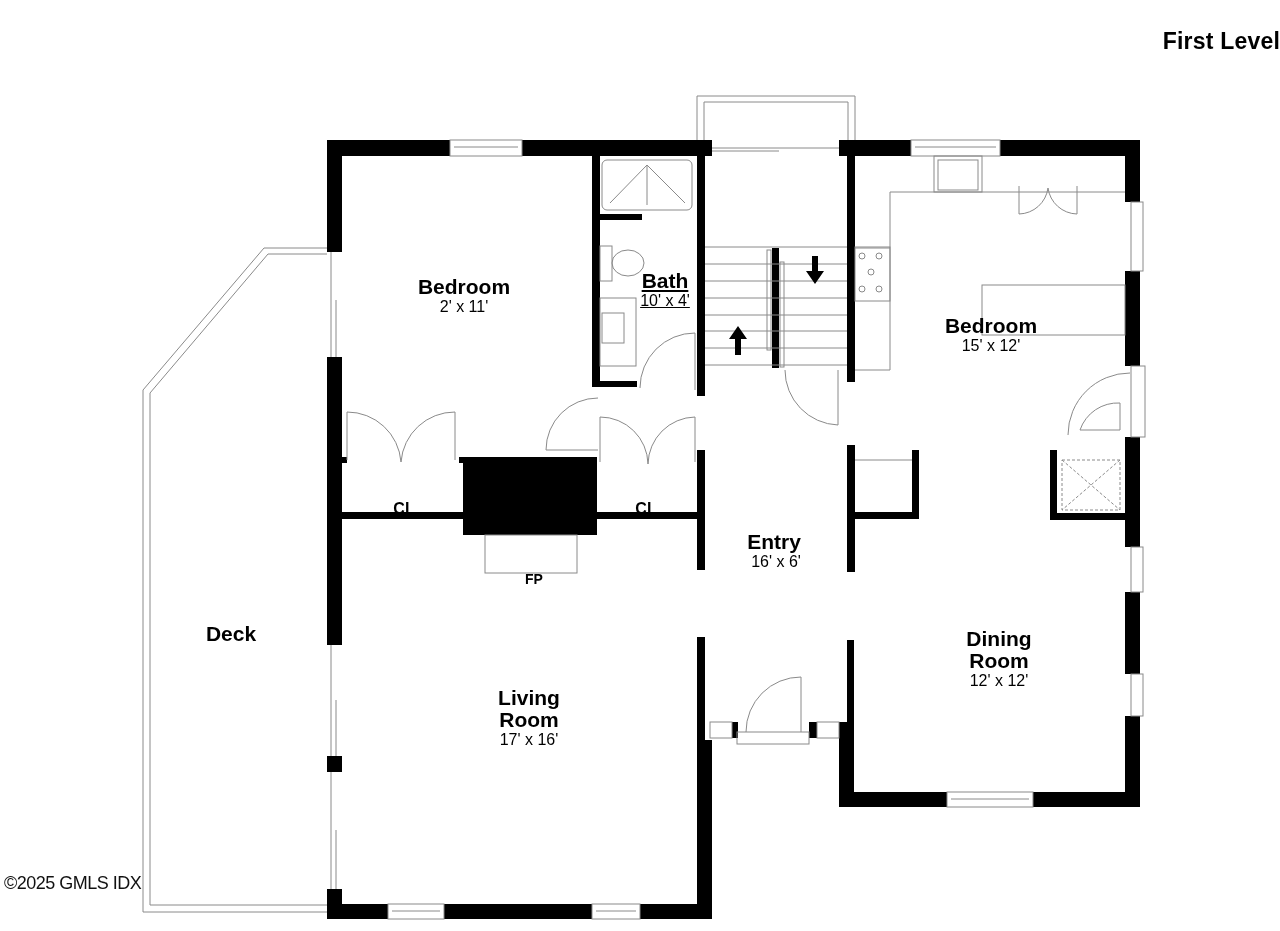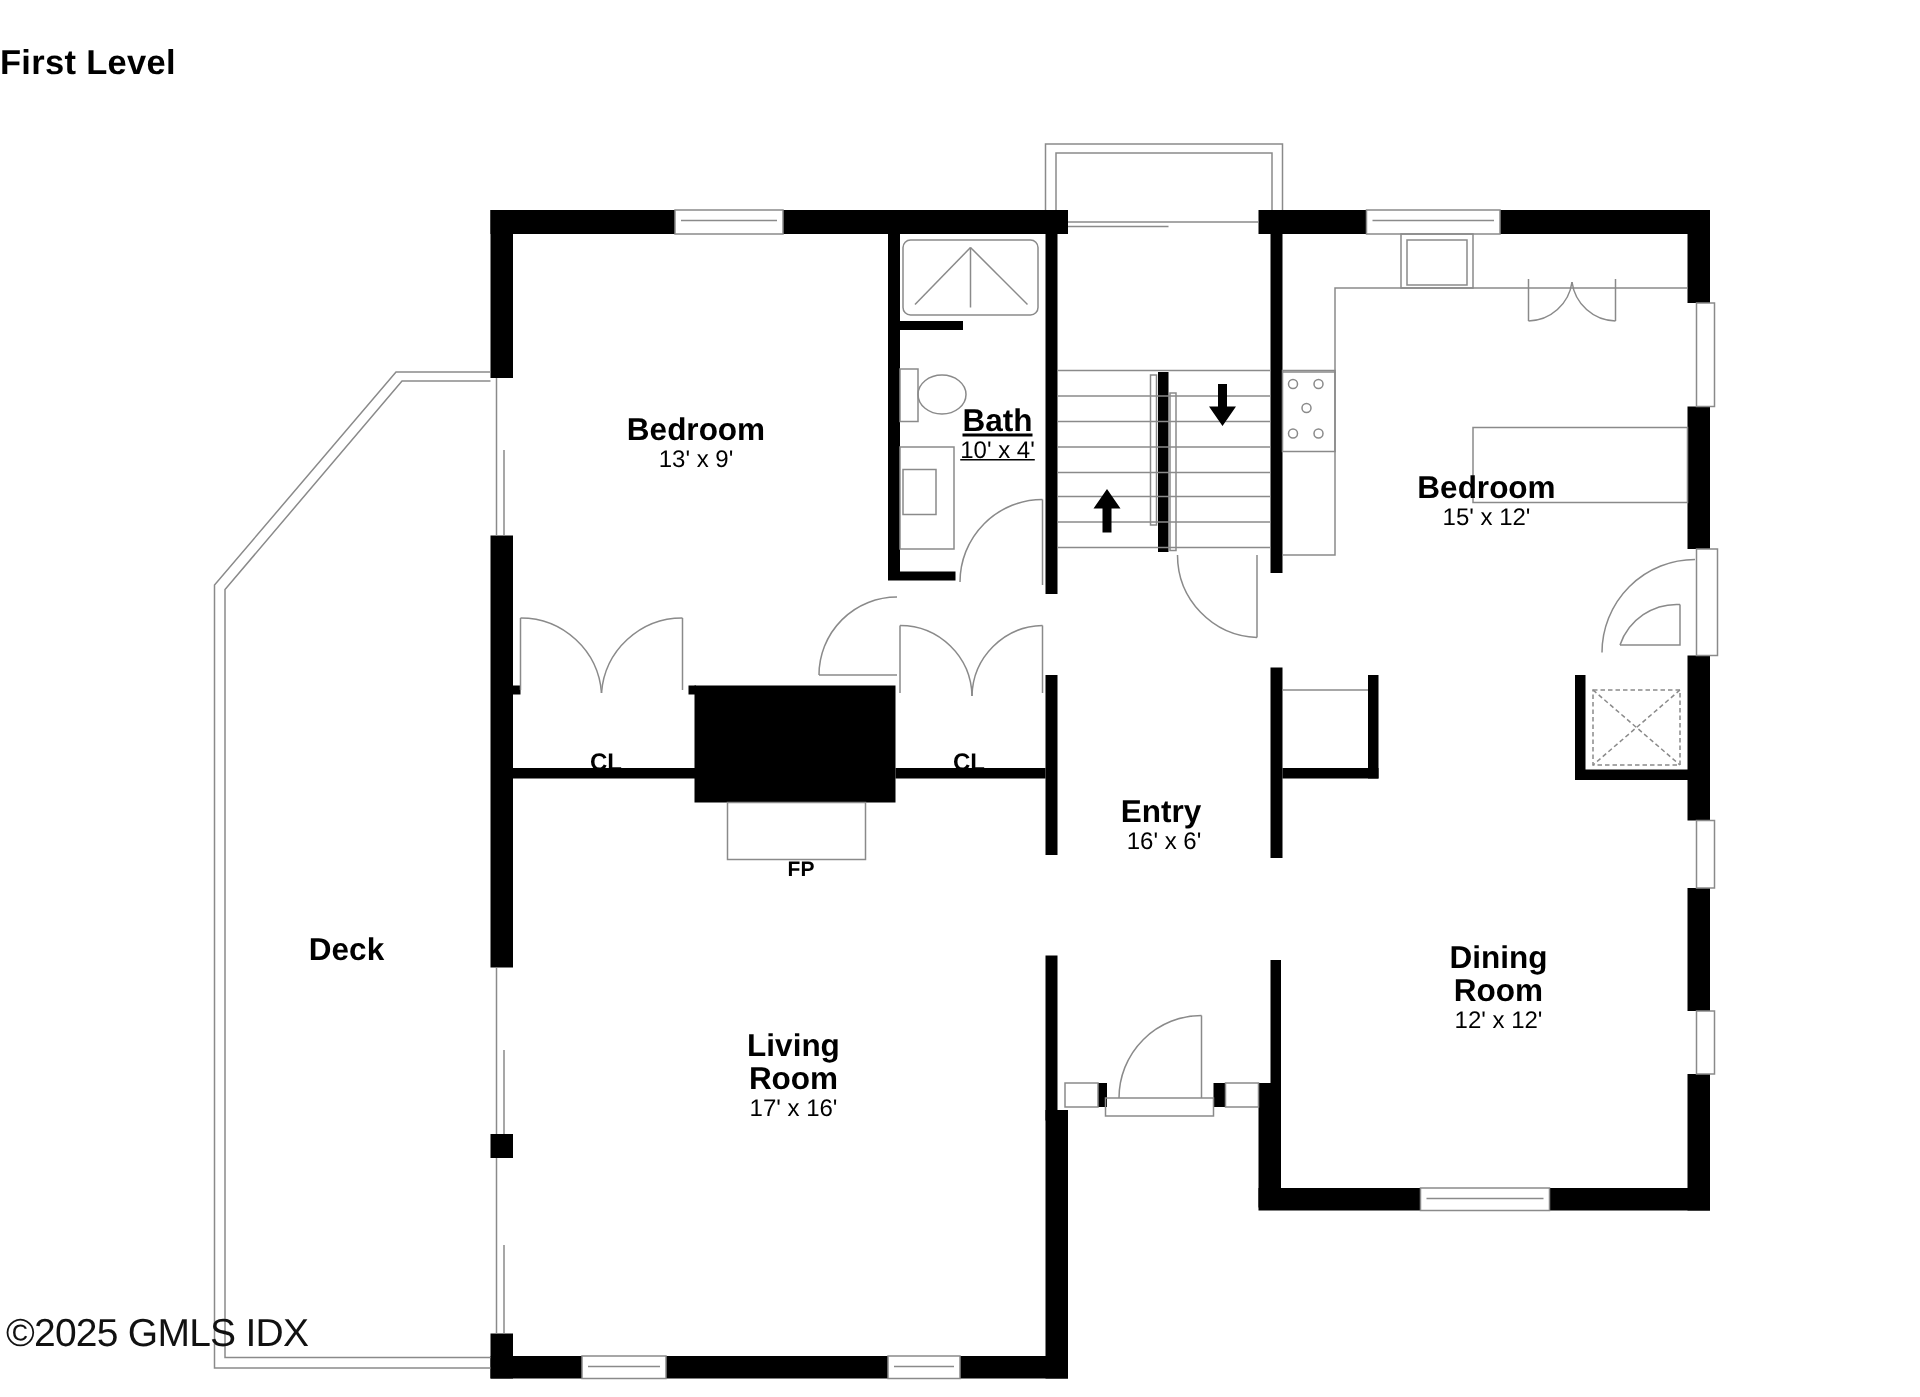--- a/index.html
+++ b/index.html
@@ -1,26 +1,26 @@
 <!DOCTYPE html>
 <html><head>
   <meta charset="utf-8">
   <style>
     html, body { margin: 0; padding: 0; background: #ffffff; }
     body { width: 1280px; height: 931px; position: relative; overflow: hidden;
            font-family: "Liberation Sans", sans-serif; color: #000; }
-    .title { position: absolute; left: 0; width: 1280px; top: 28px; text-align: left;
+    .title { position: absolute; left: 0; width: 1280px; top: 28px; text-align: right;
              font-weight: bold; font-size: 23px; letter-spacing: 0.2px; }
     svg.plan { position: absolute; left: 0; top: 0; }
     .lbl { position: absolute; text-align: center; transform: translateX(-50%); white-space: nowrap; line-height: 1.05; margin-top: 28px; }
     .lbl .name { font-weight: bold; font-size: 21px; display: block; }
     .lbl .dim { font-size: 16px; display: block; margin-top: 1px; }
     .lbl.small .name { font-size: 16px; }
     .lbl.fp .name { font-size: 14px; }
-    .copyright { position: absolute; left: 4px; top: 873px; font-size: 26px; color: #111;
+    .copyright { position: absolute; left: 4px; top: 873px; font-size: 18px; color: #111;
                  letter-spacing: -0.5px; text-align: center; }
   </style>
 </head>
 <body>
 
 <div class="title">First Level</div>
 
 <svg class="plan" width="1280" height="931" viewBox="0 0 1280 931">
   <g fill="#000">
 
@@ -194,21 +194,21 @@
   </g>
 
   <g fill="#000">
     <path d="M 738 326 L 729 339 L 735 339 L 735 355 L 741 355 L 741 339 L 747 339 Z"></path>
     <path d="M 815 284 L 806 271 L 812 271 L 812 256 L 818 256 L 818 271 L 824 271 Z"></path>
   </g>
 </svg>
 
 <div class="lbl" style="left:464px; top:248px;">
   <span class="name">Bedroom</span>
-  <span class="dim">13' x 9'</span>
+  <span class="dim">2' x 11'</span>
 </div>
 <div class="lbl" style="left:665px; top:242px;text-decoration:underline;">
   <span class="name">Bath</span>
   <span class="dim">10' x 4'</span>
 </div>
 <div class="lbl" style="left:991px; top:287px;">
   <span class="name">Bedroom</span>
   <span class="dim">15' x 12'</span>
 </div>
 <div class="lbl" style="left:774px; top:503px;text-align:right;">

